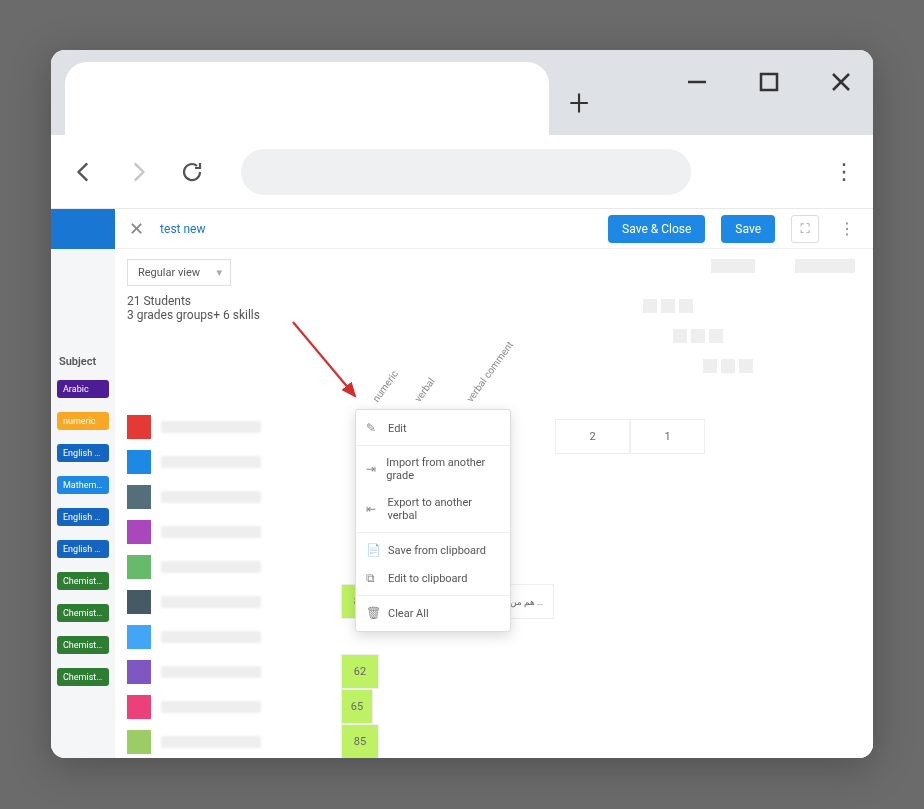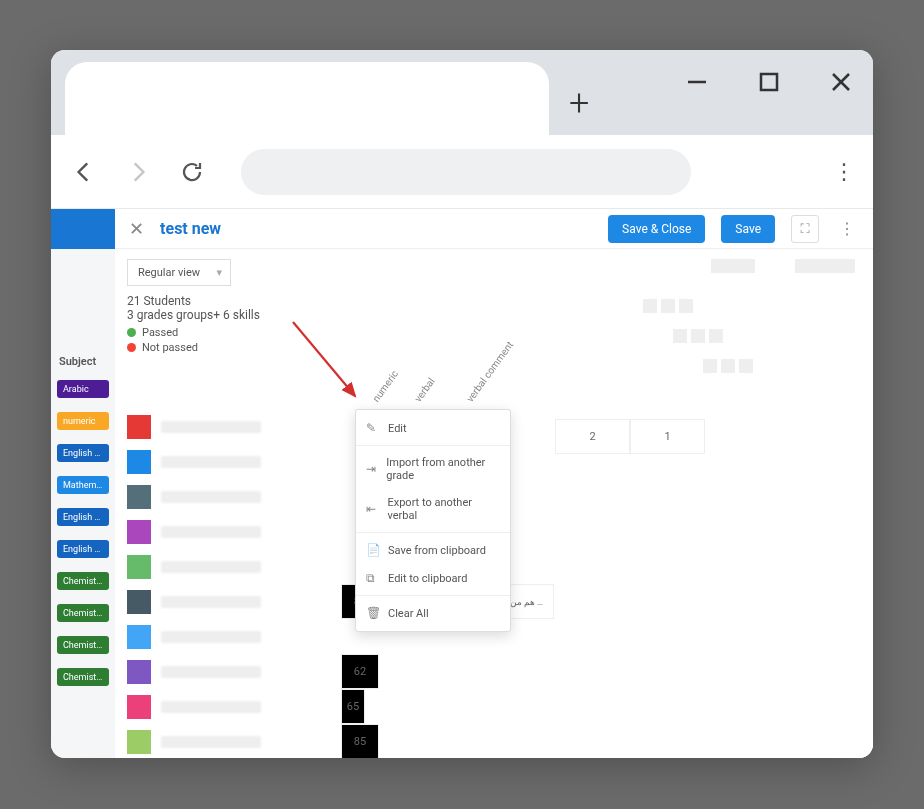--- a/index.html
+++ b/index.html
@@ -103,21 +103,21 @@
 }
 .header-bar {
   height:40px;
   display:flex;
   align-items:center;
   padding:0 14px;
   border-bottom:1px solid #eee;
   gap:16px;
 }
 .close-x { cursor:pointer; color:#888; font-size:18px; }
-.title { color:#1976d2; font-size:16px; font-weight:700; }
+.title { color:#1976d2; font-size:12px; font-weight:400; }
 .spacer { flex:1; }
 .btn {
   background:#1e88e5; color:#fff;
   border:none; border-radius:4px;
   padding:7px 14px; font-size:12px;
   cursor:pointer;
 }
 .icon-btn { width:28px;height:28px; display:flex;align-items:center;justify-content:center; cursor:pointer; color:#888; border:1px solid #ddd; border-radius:3px; font-size:13px; }
 
 .content-wrap {
@@ -179,21 +179,21 @@
   background:#eee;
   border-radius:2px;
   filter:blur(1px);
 }
 .cell {
   width:75px; height:35px;
   border:1px solid #eee;
   display:flex; align-items:center; justify-content:center;
   font-size:11px; color:#666;
 }
-.cell.green { background:#000000; }
+.cell.green { background:#bef264; }
 .verbal-cell { width:60px; font-size:10px; }
 .comment-cell { width:95px; font-size:9px; direction:rtl; }
 
 
 .ctx-menu {
   position:absolute;
   left:240px; top:160px;
   width:156px;
   background:#fff;
   border:1px solid #ddd;
@@ -326,30 +326,20 @@
           </div>
         <div class="mini-row" style="right:120px;top:110px">
             <div class="mini"></div>
             <div class="mini"></div>
             <div class="mini"></div>
           </div>
 
         <div class="info-block">
           <div>21 Students</div>
           <div>3 grades groups+ 6 skills</div>
-          <div class="legend">
-            <div class="legend-item">
-                <span class="dot" style="background:#4caf50"></span>
-                <span>Passed</span>
-              </div>
-            <div class="legend-item">
-                <span class="dot" style="background:#f44336"></span>
-                <span>Not passed</span>
-              </div>
-          </div>
         </div>
 
         <div class="col-headers">
           <span class="colh" style="left:24px">numeric</span>
           <span class="colh" style="left:66px">verbal</span>
           <span class="colh" style="left:118px">verbal comment</span>
         </div>
 
         <div style="position:absolute; left:440px; top:170px; display:flex; gap:0;">
           <div class="cell">2</div>
@@ -431,21 +421,21 @@
           <div class="row">
             <div class="avatar" style="background:#7e57c2"></div>
               <div class="name-blur"></div>
             <div style="width:60px"></div>
             <div class="cell green" style="width:38px">62</div>
           </div>
           <div class="row">
             <div class="avatar" style="background:#ec407a"></div>
               <div class="name-blur"></div>
             <div style="width:60px"></div>
-            <div class="cell green" style="width:24px">65</div>
+            <div class="cell green" style="width:32px">65</div>
           </div>
           <div class="row">
             <div class="avatar" style="background:#9ccc65"></div>
               <div class="name-blur"></div>
             <div style="width:60px"></div>
             <div class="cell green" style="width:38px">85</div>
           </div>
         </div>
 
       </div>

